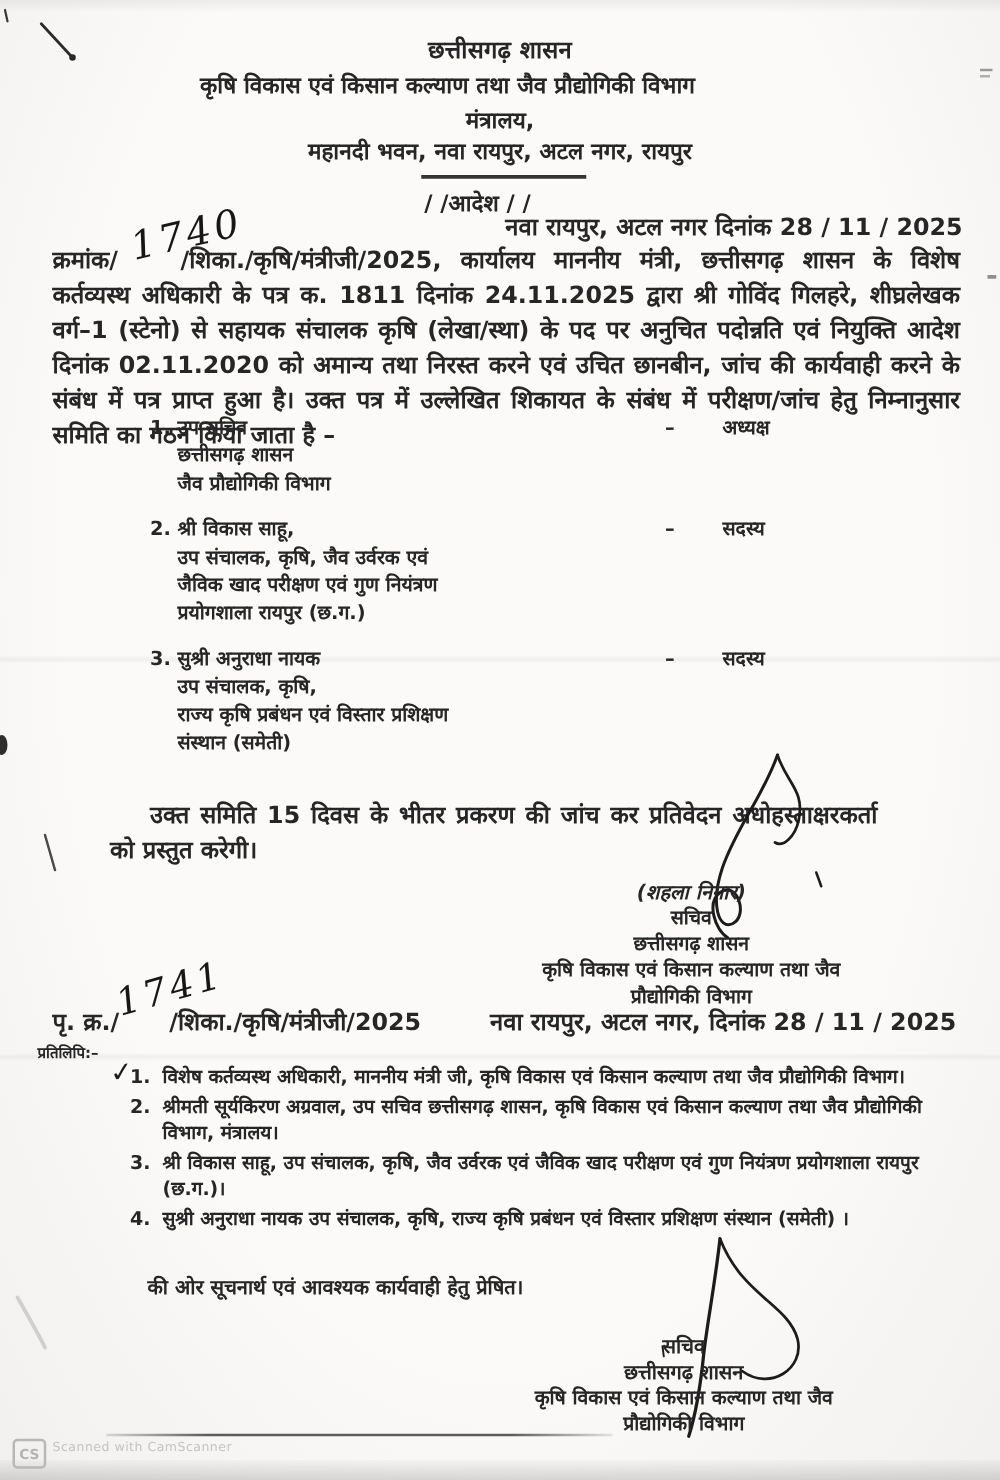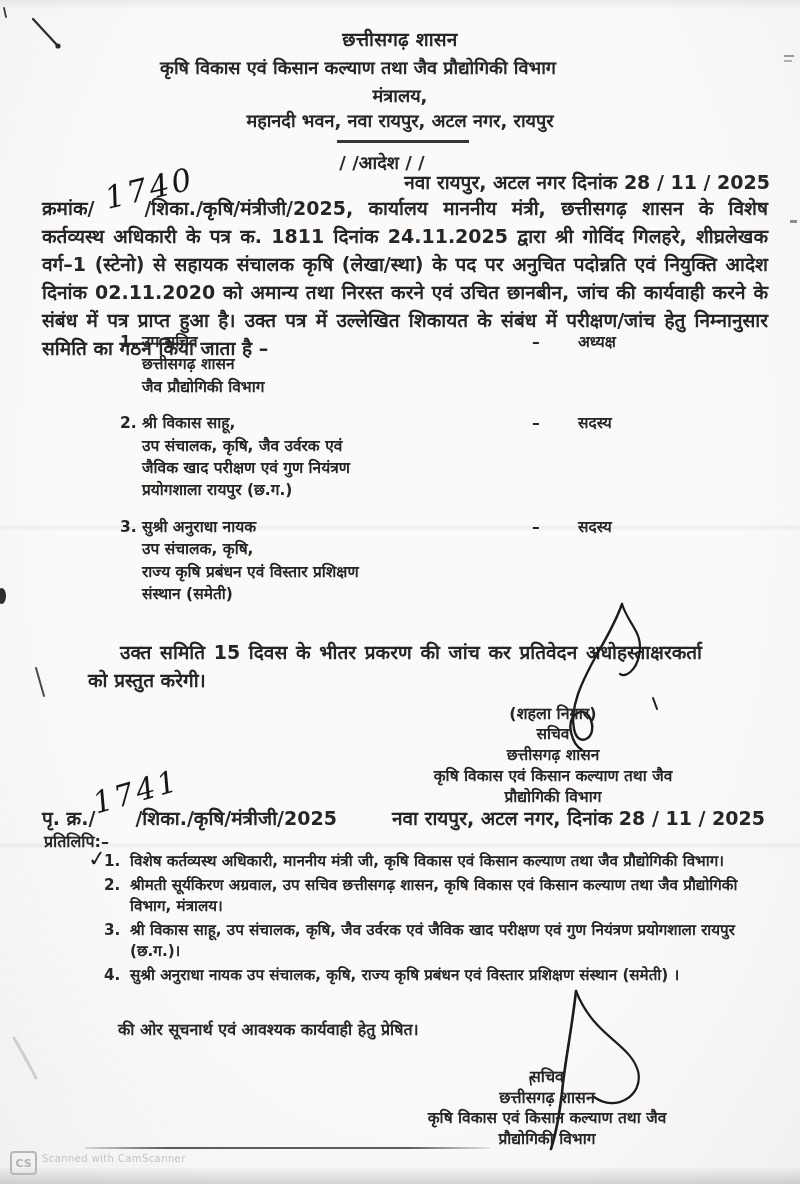--- a/index.html
+++ b/index.html
@@ -115,35 +115,35 @@
 
   <div class="abs body-txt" style="left:88px;top:638px;width:614px;text-align:justify;text-indent:32px;">उक्त समिति 15 दिवस के भीतर प्रकरण की जांच कर प्रतिवेदन अधोहस्ताक्षरकर्ता को प्रस्तुत करेगी।</div>
 
   <svg class="abs scribble" style="left:520px;top:598px;" width="150" height="165" viewBox="0 0 150 165">
     <path d="M 102,6 C 90,40 70,62 58,96 C 48,126 55,146 66,141 C 79,135 70,106 56,116 C 45,124 52,146 62,152" fill="none" stroke="#1c1c1c" stroke-width="2.4" stroke-linecap="round"></path>
     <path d="M 102,6 C 109,28 124,34 119,58 C 116,72 106,80 100,76" fill="none" stroke="#1c1c1c" stroke-width="2.2" stroke-linecap="round"></path>
     <path d="M 133,100 l 4,11" fill="none" stroke="#1c1c1c" stroke-width="2" stroke-linecap="round"></path>
   </svg>
 
   <div class="abs sig-blk" style="left:393px;top:703px;width:320px;">
-    <div style="font-size:16px;">(शहला निगार)</div>
+    <div style="font-size:16px;font-style:italic;">(शहला निगार)</div>
     <div>सचिव</div>
     <div>छत्तीसगढ़ शासन</div>
     <div>कृषि विकास एवं किसान कल्याण तथा जैव</div>
     <div>प्रौद्योगिकी विभाग</div>
   </div>
 
   <div class="abs body-txt" style="left:42px;top:804px;">
     <span>पृ. क्र./</span><span class="gap2"></span><span>/शिका./कृषि/मंत्रीजी/2025</span>
   </div>
   <div class="abs body-txt" style="left:392px;top:804px;">नवा रायपुर, अटल नगर, दिनांक  28  / 11 / 2025</div>
 
   <div class="abs handwrite" style="left:92px;top:774px;font-size:30px;transform:rotate(-16deg);">1741</div>
 
-  <div class="abs body-txt" style="left:44px;top:828px;font-size:16px;">प्रतिलिपि:–</div>
+  <div class="abs body-txt" style="left:30px;top:828px;font-size:12px;">प्रतिलिपि:–</div>
 
   <div class="abs" style="left:104px;top:851px;width:660px;">
     <div class="copy-item copy-txt">
       <span class="copy-num">1.</span>
       <span class="copy-body">विशेष कर्तव्यस्थ अधिकारी, माननीय मंत्री जी, कृषि विकास एवं किसान कल्याण तथा जैव प्रौद्योगिकी विभाग।</span>
     </div>
     <div class="copy-item copy-txt">
       <span class="copy-num">2.</span>
       <span class="copy-body">श्रीमती सूर्यकिरण अग्रवाल, उप सचिव छत्तीसगढ़ शासन, कृषि विकास एवं किसान कल्याण तथा जैव प्रौद्योगिकी विभाग, मंत्रालय।</span>
     </div>

